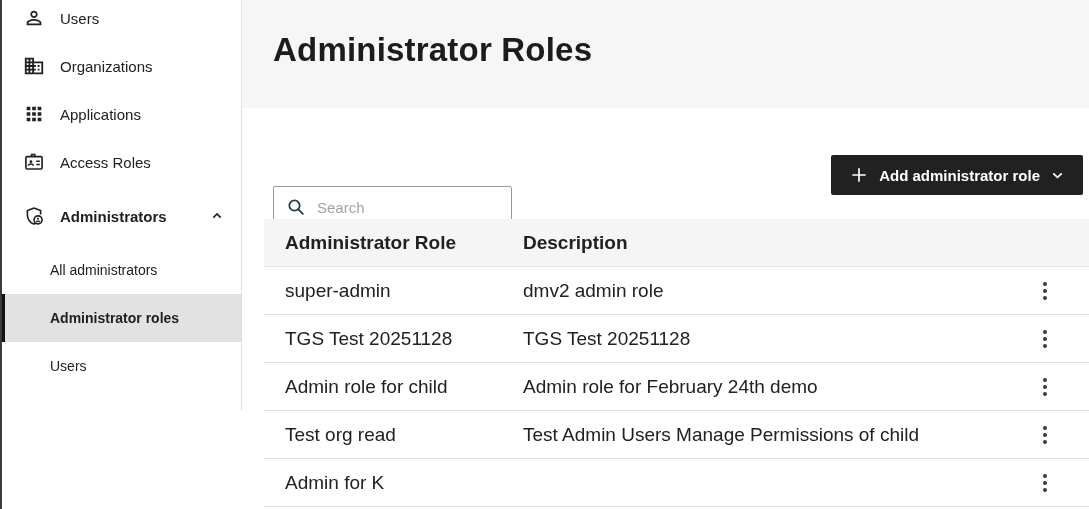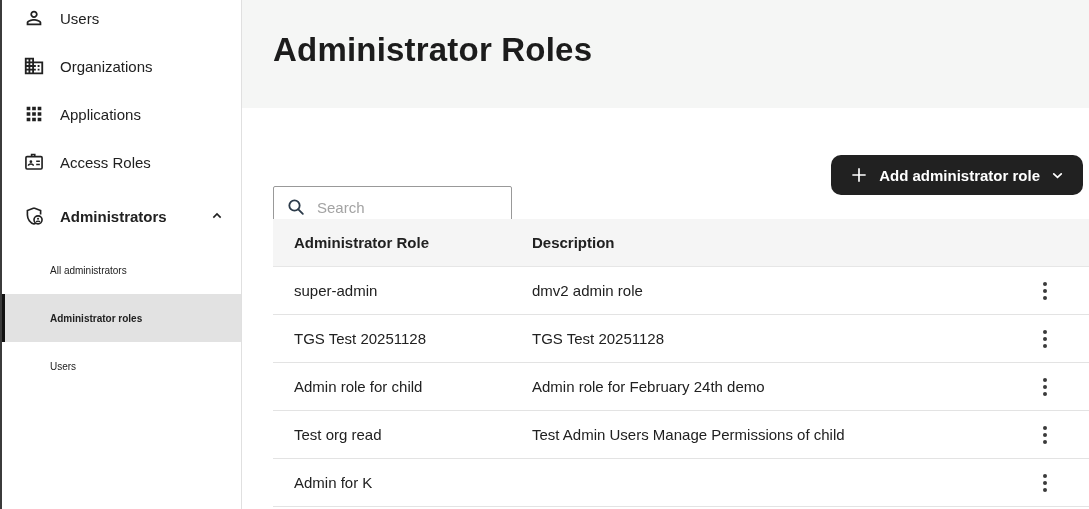--- a/index.html
+++ b/index.html
@@ -2,21 +2,21 @@
 <html><head>
 <meta charset="utf-8">
 <style>
   * { box-sizing: border-box; }
   html, body { margin: 0; padding: 0; }
   body {
     width: 1089px; height: 509px; overflow: hidden;
     font-family: "Liberation Sans", sans-serif;
     color: #212121; background: #fff;
   }
-  .app { position: relative; display: flex; width: 1089px; height: 509px; justify-content: center; }
+  .app { position: relative; display: flex; width: 1089px; height: 411px; justify-content: center; }
 
   
   .edge-strip { position: absolute; left: 0; top: 0; width: 2px; height: 509px; background: #3b3b3b; z-index: 4; }
 
   
   .sidebar {
     width: 240px; margin-left: 2px; flex: 0 0 240px;
     background: #fff; border-right: 1px solid #e0e0e0;
     padding-top: 0; position: relative; z-index: 2;
   }
@@ -25,21 +25,21 @@
     padding-left: 20px; padding-right: 16px; gap: 14px;
     font-size: 15px; font-weight: 500; cursor: pointer; white-space: nowrap;
   }
   .nav-item:first-child { margin-top: -6px; }
   .nav-item .icon { width: 24px; height: 24px; display: flex; align-items: center; justify-content: center; flex: 0 0 24px; }
   .nav-item .icon svg { width: 22px; height: 22px; }
   .nav-item.administrators { margin-top: 6px; font-weight: 700; }
   .chev-up { margin-left: auto; width: 16px; height: 16px; }
   .sub-item {
     height: 48px; display: flex; align-items: center;
-    padding-left: 48px; font-size: 10px; font-weight: 400;
+    padding-left: 48px; font-size: 14px; font-weight: 400;
     cursor: pointer; position: relative; white-space: nowrap;
   }
   .sub-item.first { margin-top: 6px; }
   .sub-item.selected { background: #e2e2e2; font-weight: 700; }
   .sub-item.selected .sel-bar {
     position: absolute; left: -2px; top: 0; bottom: 0; width: 5px; background: #121212;
   }
 
   
   .main { flex: 1; display: flex; flex-direction: column; background: #fff; min-width: 0; }
@@ -58,29 +58,29 @@
   }
   .search-box svg { width: 20px; height: 20px; flex: 0 0 20px; }
   .search-box input {
     border: none; outline: none; flex: 1; min-width: 0;
     font-family: "Liberation Sans", sans-serif; font-size: 15px; color: #212121; background: transparent;
   }
   .search-box input::placeholder { color: #a3a3a3; opacity: 1; }
 
   .add-btn {
     height: 40px; margin-top: 1px; padding: 0 18px;
-    background: #212121; color: #fff; border: none; border-radius: 10px;
+    background: #212121; color: #fff; border: none; border-radius: 2px;
     display: flex; align-items: center; gap: 10px; cursor: pointer;
     font-family: "Liberation Sans", sans-serif; font-size: 15px; font-weight: 700; white-space: nowrap;
   }
   .add-btn svg.plus { width: 20px; height: 20px; }
   .add-btn svg.chev { width: 15px; height: 15px; }
 
   
-  .table { position: absolute; top: 111px; left: 31px; right: 0; font-size: 15px; }
+  .table { position: absolute; top: 111px; left: 22px; right: 0; font-size: 19px; }
   .thead {
     height: 48px; background: #f5f5f5; display: flex; align-items: center;
     font-weight: 700; border-bottom: 1px solid #e6e6e6;
   }
   .tr { height: 48px; display: flex; align-items: center; border-bottom: 1px solid #e3e3e3; background: #fff; }
   .col-role { flex: 0 0 238px; padding-left: 21px; white-space: nowrap; overflow: hidden; }
   .col-desc { flex: 1; padding-left: 21px; white-space: nowrap; overflow: hidden; }
   .col-actions { flex: 0 0 88px; display: flex; justify-content: center; align-items: center; }
   .kebab { background: none; border: none; padding: 6px 10px; display: flex; flex-direction: column; gap: 3px; cursor: pointer; }
   .kebab .dot { width: 4px; height: 4px; border-radius: 50%; background: #3a3a3a; }

